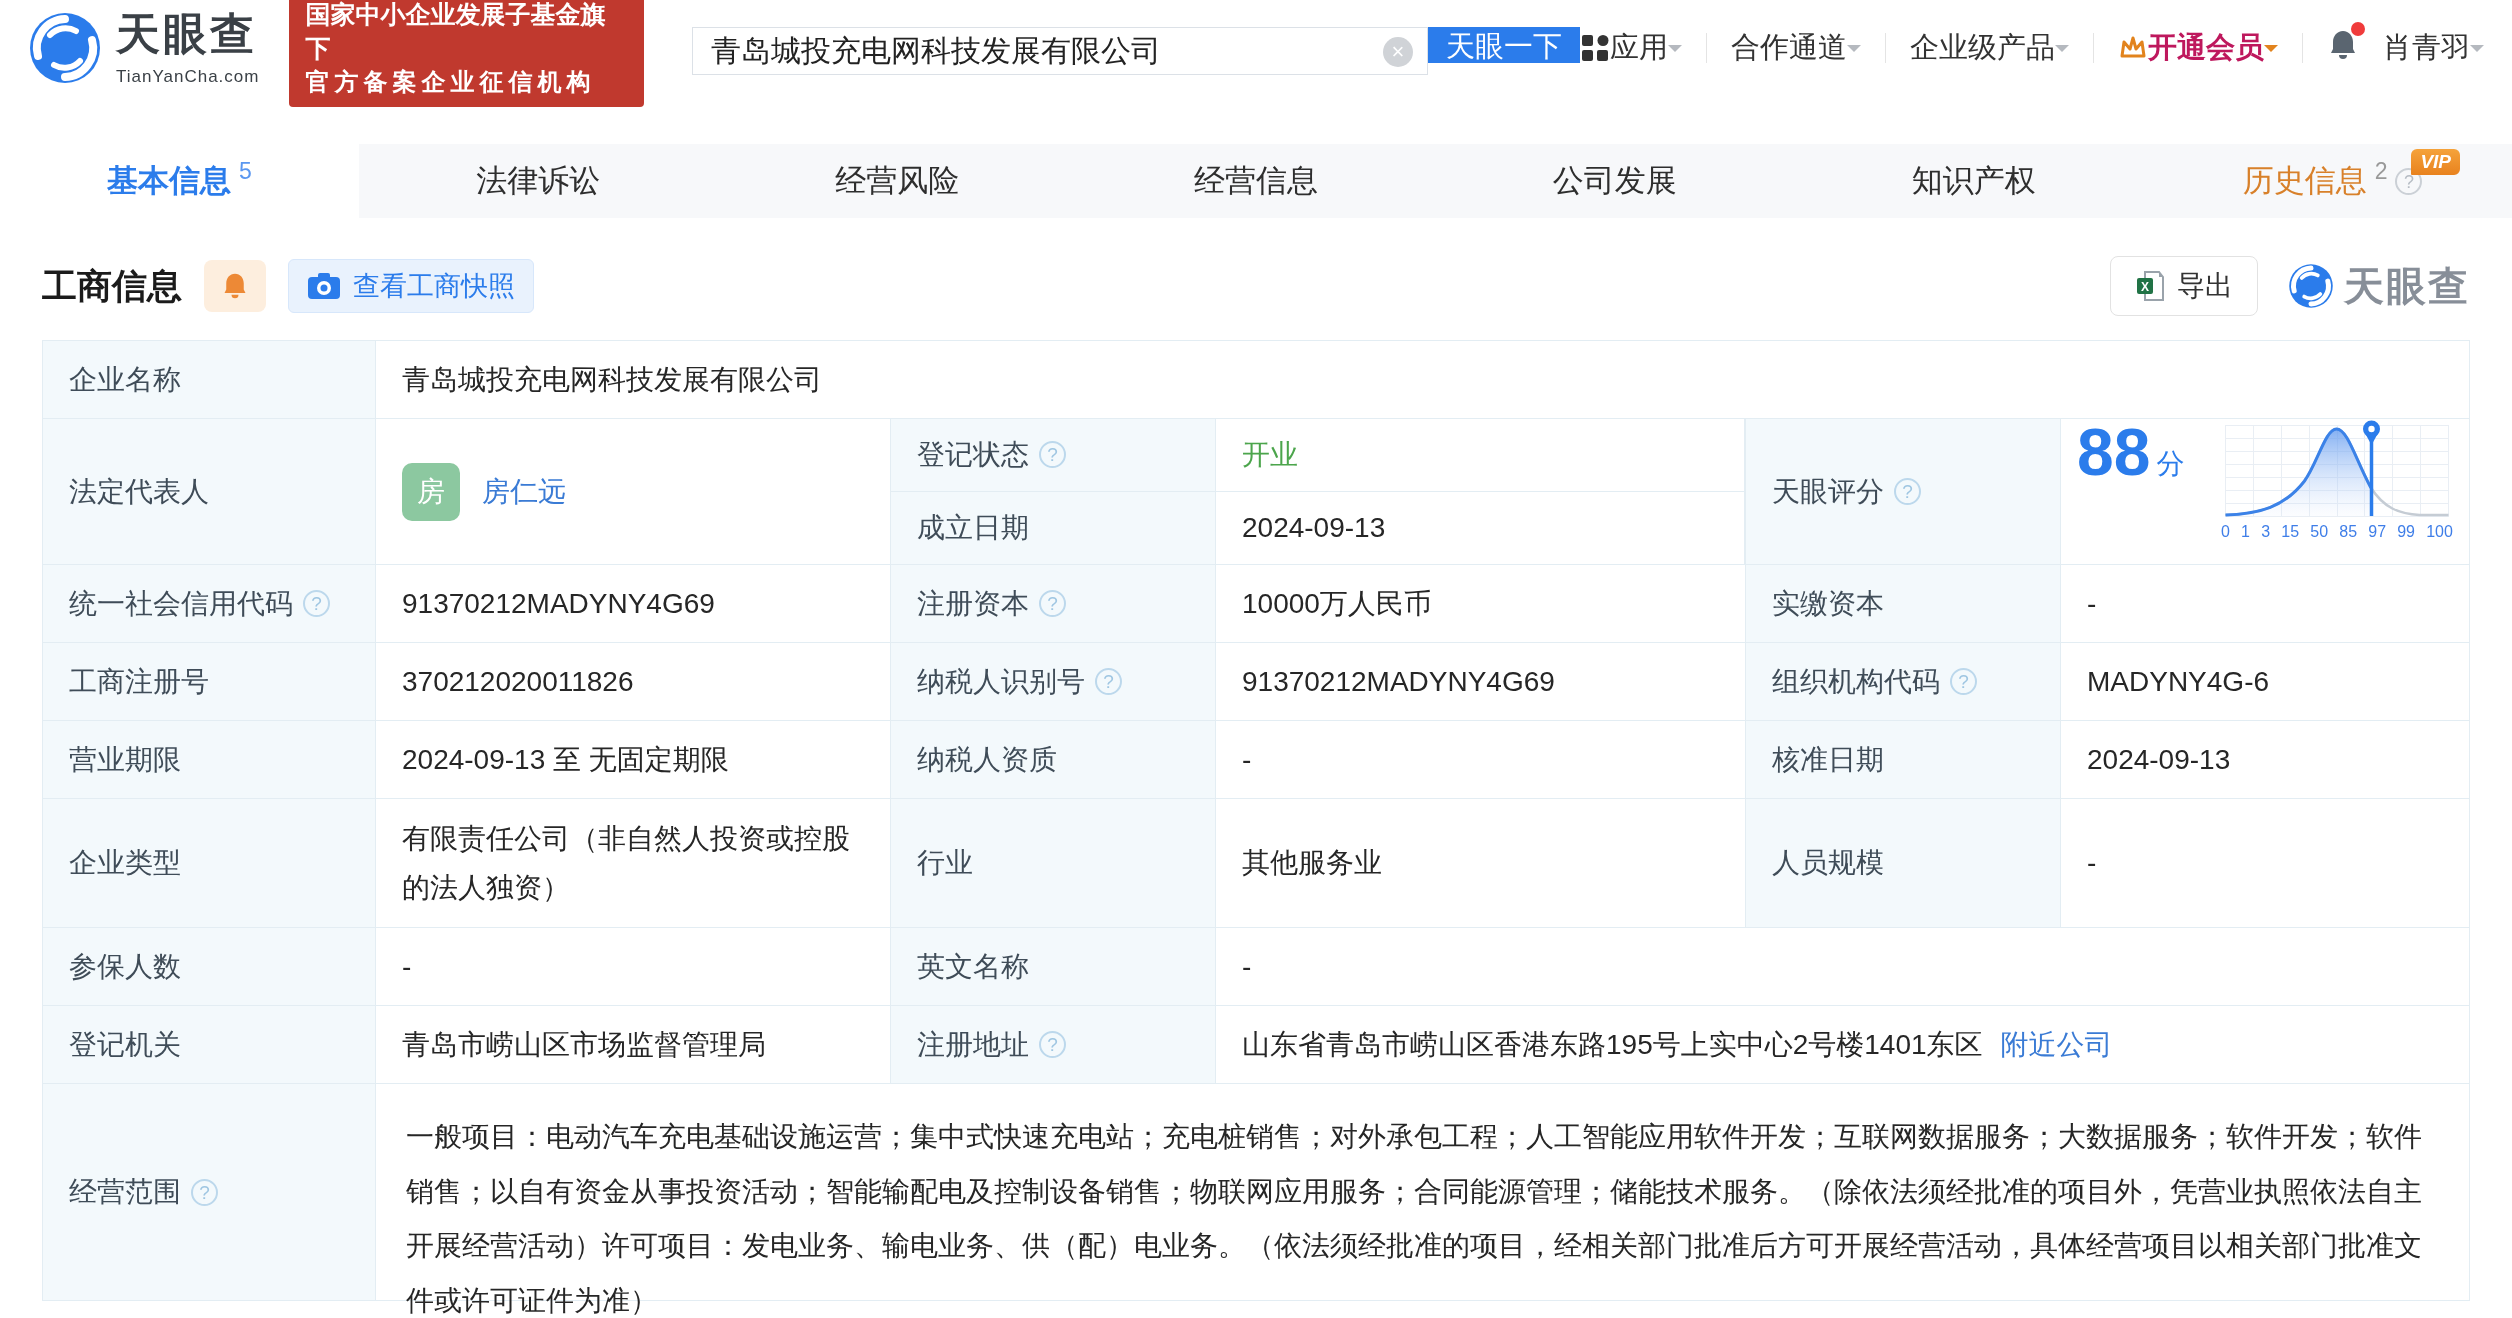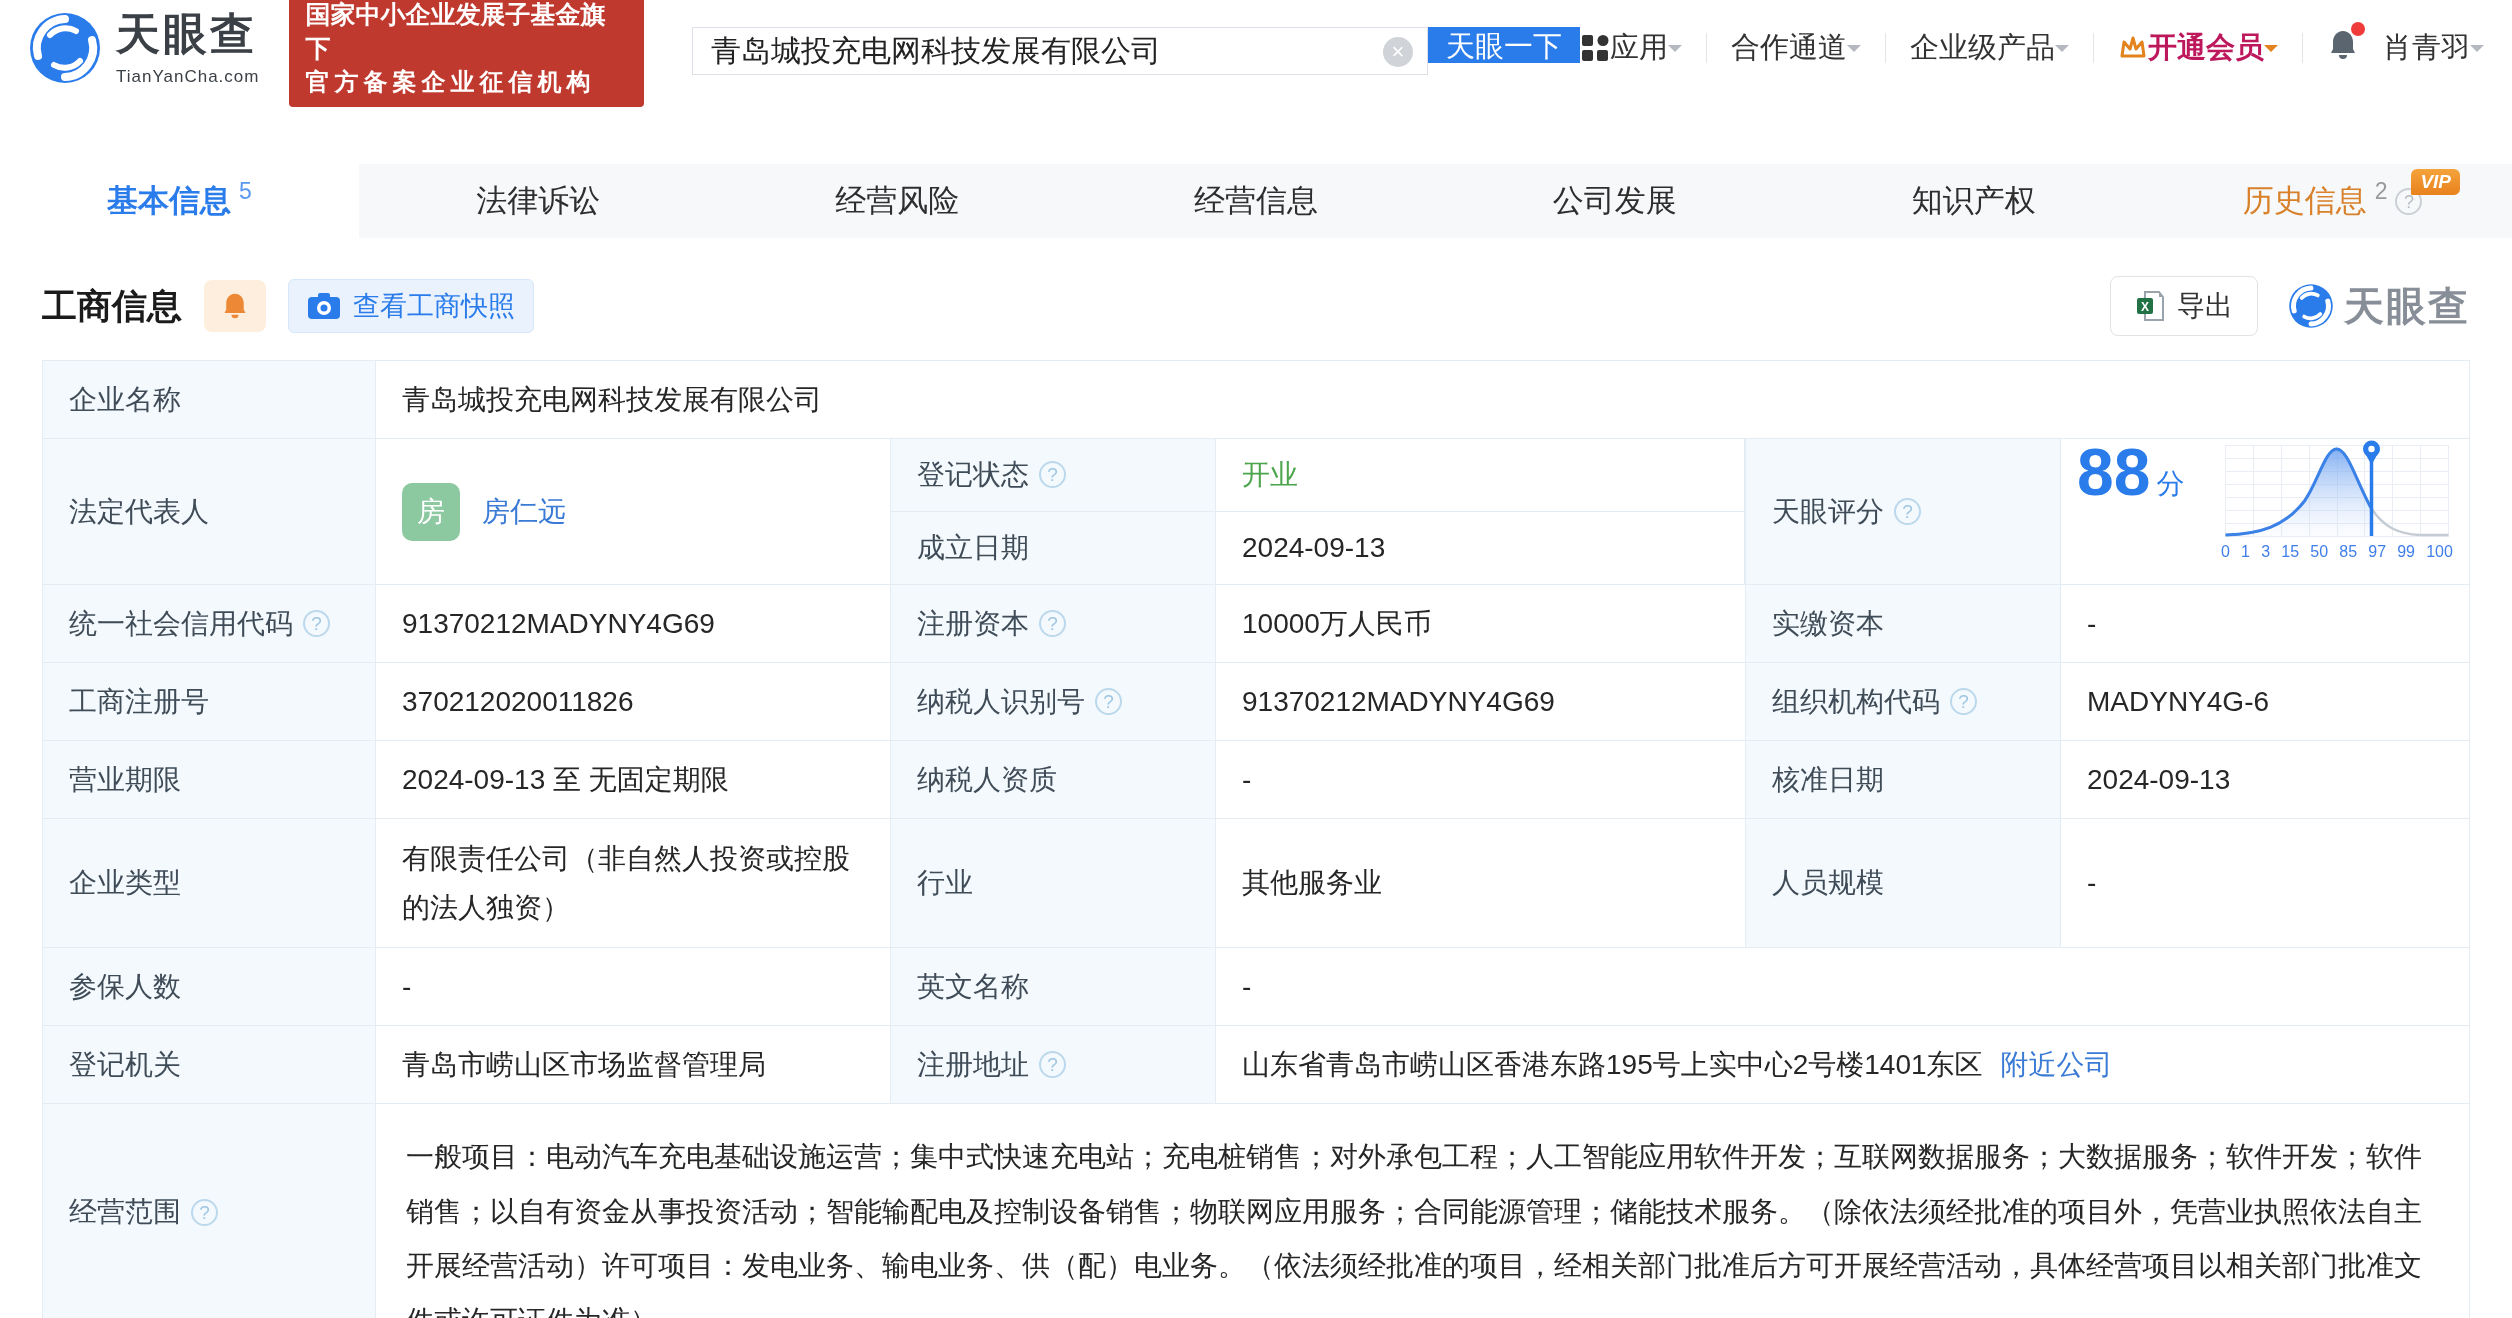--- a/index.html
+++ b/index.html
@@ -27,21 +27,21 @@
   .top-menu { margin-left:auto; display:flex; align-items:center; gap:24px; font-size:29px; color:#333; }
   .tm-item { display:flex; align-items:center; cursor:pointer; white-space:nowrap; }
   .caret { width:0; height:0; border:7px solid transparent; border-top-color:#b5b9bf; margin-top:8px; }
   .vsep { width:1px; height:30px; background:#e4e4e4; }
   .vip-link { color:#be185d; font-weight:bold; }
   .bell-wrap { position:relative; cursor:pointer; }
   .red-dot { position:absolute; top:-6px; right:-6px; width:14px; height:14px; border-radius:50%; background:#f03b3b; }
   .grid-ic { display:inline-block; }
 
   
-  .navrow { margin-top:68px; height:74px; background:#f7f8fa; display:flex;justify-content:center; }
+  .navrow { margin-top:48px; height:74px; background:#f7f8fa; display:flex;justify-content:center; }
   .ntab { flex:1; display:flex; align-items:center; justify-content:center; font-size:31px; color:#2e2e2e; cursor:pointer; position:relative; }
   .ntab.active { background:#fff; color:#2b7ceb; font-weight:bold; }
   .ntab .cnt { font-size:23px; color:#5a97f0; font-weight:normal; margin-left:8px; transform:translateY(-10px); }
   .ntab.hist { color:#d8802a; }
   .ntab.hist .cnt { color:#999; }
   .qmark { display:inline-block; width:27px; height:27px; border:2px solid #cbd0d6; color:#b6bcc4; border-radius:50%; font-size:18px; line-height:24px; text-align:center; margin-left:8px; }
   .vip-badge { position:absolute; top:5px; right:52px; background:linear-gradient(180deg,#f5a33b,#e8821e); color:#fff; font-size:19px; font-style:italic; font-weight:bold; padding:2px 9px; border-radius:6px 6px 6px 1px; }
 
   
   .sechdr { margin:38px 42px 24px; display:flex; align-items:center; }

